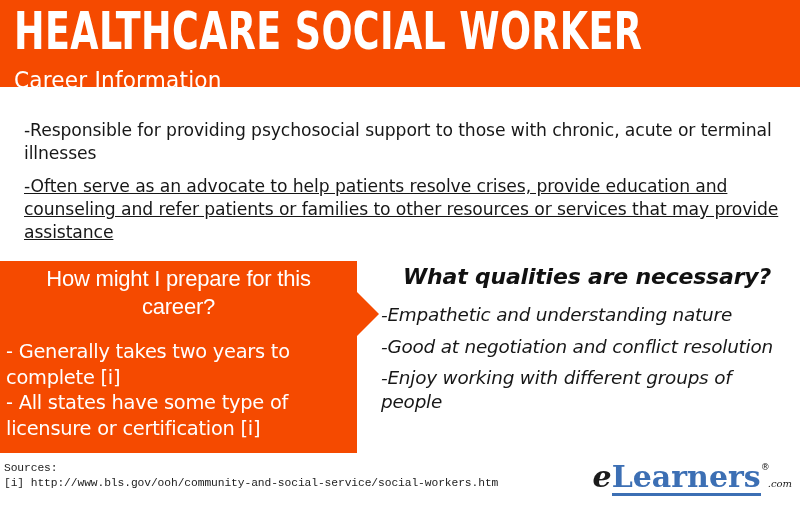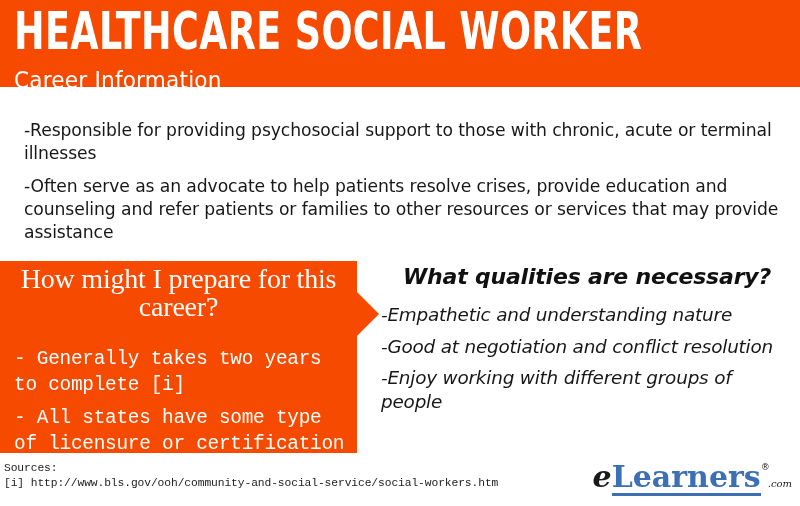--- a/index.html
+++ b/index.html
@@ -74,20 +74,21 @@
     font-family: "DejaVu Sans", "Liberation Sans", sans-serif;
     font-size: 17.2px;
     line-height: 23px;
     letter-spacing: -0.1px;
   }
   .intro p {
     margin: 0 0 10px 8px;
   }
   .intro p:last-child {
     margin-bottom: 0;
+    text-decoration: underline;
   }
 
   
   .callout {
     position: absolute;
     left: 0;
     top: 261px;
     width: 357px;
     height: 192px;
     background: #F54A00;
@@ -102,40 +103,39 @@
     border-bottom: 22px solid transparent;
     border-left: 22px solid #F54A00;
   }
   .callout-heading {
     position: absolute;
     left: 8px;
     top: 4px;
     width: 341px;
     text-align: center;
     color: #ffffff;
-    font-family: Liberation Serif, serif;
+    font-family: Liberation Sans, sans-serif;
     font-weight: normal;
-    font-size: 28px;
+    font-size: 22px;
     line-height: 28px;
     letter-spacing: -0.2px;
   }
   .callout-body {
     position: absolute;
     left: 6px;
     top: 78px;
     width: 348px;
     color: #ffffff;
     font-family: "DejaVu Sans", "Liberation Sans", sans-serif;
     font-size: 19.4px;
     line-height: 25.5px;
     letter-spacing: -0.25px;
   }
   .callout-body p {
-    margin: 8px;
-    font-family: Liberation Mono, monospace;
+    margin: 0;
   }
 
   
   .right-col {
     position: absolute;
     left: 381px;
     top: 263px;
     width: 412px;
     font-style: italic;
   }

